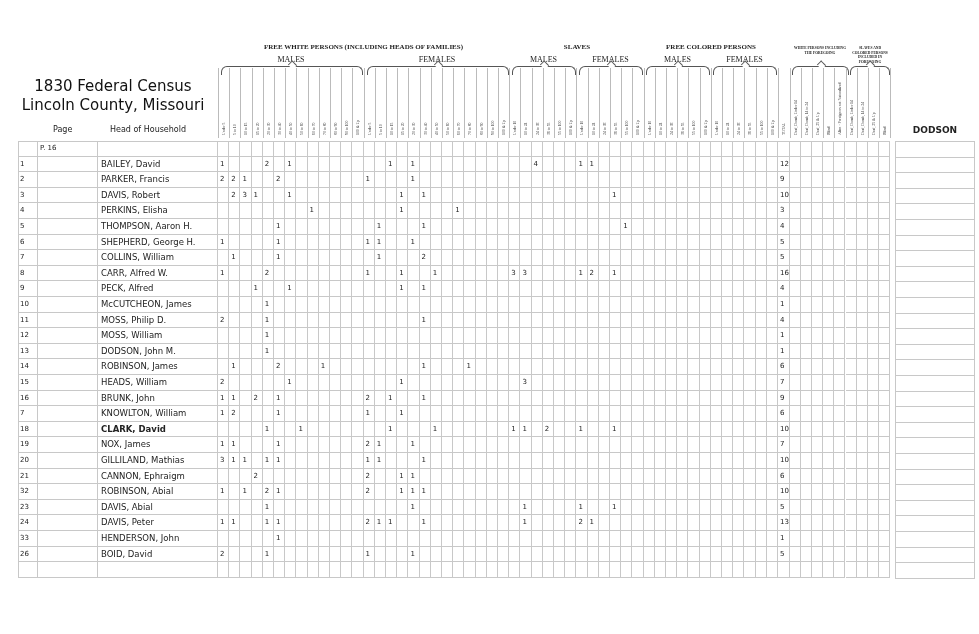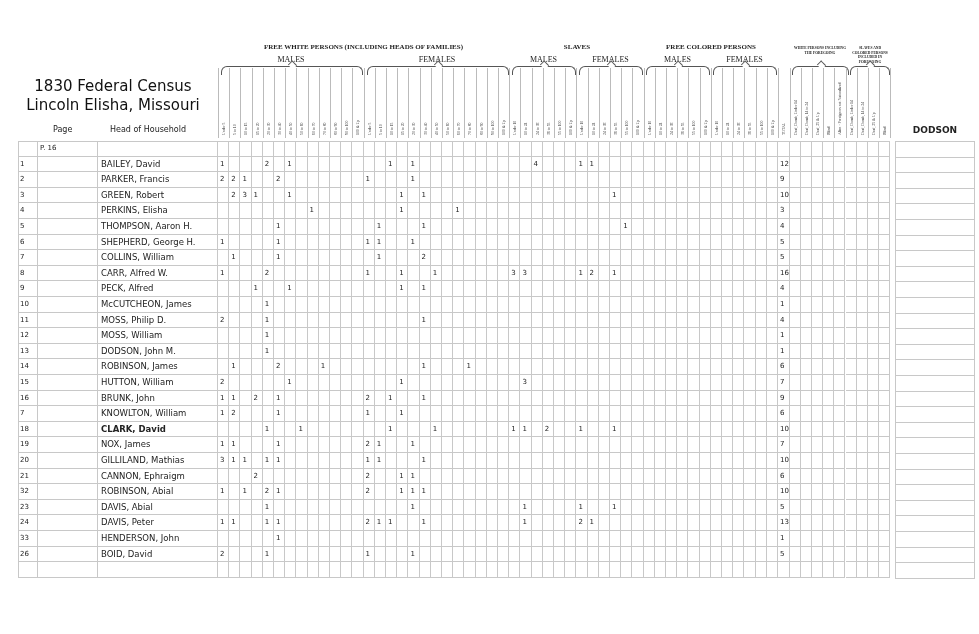--- a/index.html
+++ b/index.html
@@ -19,21 +19,21 @@
   .cell{position:absolute;box-sizing:border-box;border-right:1px solid #c8c8c8;border-bottom:1px solid #c8c8c8;font-size:7.5px;line-height:14px;padding-left:2px;color:#222;overflow:hidden;white-space:nowrap;}
   .cell.name{font-size:8.5px;padding-left:3px;}
   .cell.num{font-size:7px;}
   .notes-title{position:absolute;left:895px;top:125px;width:80px;text-align:center;font-size:9px;font-weight:bold;color:#222;}
   .note{position:absolute;left:895px;width:80px;box-sizing:border-box;border:1px solid #c8c8c8;}
 </style>
 </head>
 <body>
 
 <div class="title" id="t1">1830 Federal Census</div>
-<div class="title" id="t2">Lincoln Elisha, Missouri</div>
+<div class="title" id="t2">Lincoln County, Missouri</div>
 
 <div class="grp" style="left:218px;width:291px;top:43px;">FREE WHITE PERSONS (INCLUDING HEADS OF FAMILIES)</div>
 <div class="sub" style="left:218px;width:146px;top:55px;">MALES</div>
 <div class="sub" style="left:364px;width:146px;top:55px;">FEMALES</div>
 <div class="brace" style="left:221px;width:140px;top:66px;"></div>
 <div class="brace" style="left:367px;width:140px;top:66px;"></div>
 
 <div class="grp" style="left:510px;width:134px;top:43px;">SLAVES</div>
 <div class="sub" style="left:510px;width:67px;top:55px;">MALES</div>
 <div class="sub" style="left:577px;width:67px;top:55px;">FEMALES</div>
@@ -425,21 +425,21 @@
     <div class="cell num" style="left: 800.7px; top: 172.2px; width: 11.2px; height: 15.6px; line-height: 15.6px;"></div>
     <div class="cell num" style="left: 811.9px; top: 172.2px; width: 11.2px; height: 15.6px; line-height: 15.6px;"></div>
     <div class="cell num" style="left: 823.1px; top: 172.2px; width: 11.2px; height: 15.6px; line-height: 15.6px;"></div>
     <div class="cell num" style="left: 834.3px; top: 172.2px; width: 11.2px; height: 15.6px; line-height: 15.6px;"></div>
     <div class="cell num" style="left: 845.5px; top: 172.2px; width: 11.2px; height: 15.6px; line-height: 15.6px;"></div>
     <div class="cell num" style="left: 856.7px; top: 172.2px; width: 11.2px; height: 15.6px; line-height: 15.6px;"></div>
     <div class="cell num" style="left: 867.9px; top: 172.2px; width: 11.2px; height: 15.6px; line-height: 15.6px;"></div>
     <div class="cell num" style="left: 879.1px; top: 172.2px; width: 11.2px; height: 15.6px; line-height: 15.6px;"></div>
     <div class="cell num" style="left: 18px; top: 187.8px; width: 20px; height: 15.6px; line-height: 15.6px;">3</div>
     <div class="cell num" style="left: 38px; top: 187.8px; width: 60px; height: 15.6px; line-height: 15.6px;"></div>
-    <div class="cell name" style="left: 98px; top: 187.8px; width: 120px; height: 15.6px; line-height: 15.6px;">GREEN, Robert</div>
+    <div class="cell name" style="left: 98px; top: 187.8px; width: 120px; height: 15.6px; line-height: 15.6px;">DAVIS, Robert</div>
     <div class="cell num" style="left: 218px; top: 187.8px; width: 11.2px; height: 15.6px; line-height: 15.6px;"></div>
     <div class="cell num" style="left: 229.2px; top: 187.8px; width: 11.2px; height: 15.6px; line-height: 15.6px;">2</div>
     <div class="cell num" style="left: 240.4px; top: 187.8px; width: 11.2px; height: 15.6px; line-height: 15.6px;">3</div>
     <div class="cell num" style="left: 251.6px; top: 187.8px; width: 11.2px; height: 15.6px; line-height: 15.6px;">1</div>
     <div class="cell num" style="left: 262.8px; top: 187.8px; width: 11.2px; height: 15.6px; line-height: 15.6px;"></div>
     <div class="cell num" style="left: 274px; top: 187.8px; width: 11.2px; height: 15.6px; line-height: 15.6px;"></div>
     <div class="cell num" style="left: 285.2px; top: 187.8px; width: 11.2px; height: 15.6px; line-height: 15.6px;">1</div>
     <div class="cell num" style="left: 296.4px; top: 187.8px; width: 11.2px; height: 15.6px; line-height: 15.6px;"></div>
     <div class="cell num" style="left: 307.6px; top: 187.8px; width: 11.2px; height: 15.6px; line-height: 15.6px;"></div>
     <div class="cell num" style="left: 318.8px; top: 187.8px; width: 11.2px; height: 15.6px; line-height: 15.6px;"></div>
@@ -1181,21 +1181,21 @@
     <div class="cell num" style="left: 800.7px; top: 359.4px; width: 11.2px; height: 15.6px; line-height: 15.6px;"></div>
     <div class="cell num" style="left: 811.9px; top: 359.4px; width: 11.2px; height: 15.6px; line-height: 15.6px;"></div>
     <div class="cell num" style="left: 823.1px; top: 359.4px; width: 11.2px; height: 15.6px; line-height: 15.6px;"></div>
     <div class="cell num" style="left: 834.3px; top: 359.4px; width: 11.2px; height: 15.6px; line-height: 15.6px;"></div>
     <div class="cell num" style="left: 845.5px; top: 359.4px; width: 11.2px; height: 15.6px; line-height: 15.6px;"></div>
     <div class="cell num" style="left: 856.7px; top: 359.4px; width: 11.2px; height: 15.6px; line-height: 15.6px;"></div>
     <div class="cell num" style="left: 867.9px; top: 359.4px; width: 11.2px; height: 15.6px; line-height: 15.6px;"></div>
     <div class="cell num" style="left: 879.1px; top: 359.4px; width: 11.2px; height: 15.6px; line-height: 15.6px;"></div>
     <div class="cell num" style="left: 18px; top: 375px; width: 20px; height: 15.6px; line-height: 15.6px;">15</div>
     <div class="cell num" style="left: 38px; top: 375px; width: 60px; height: 15.6px; line-height: 15.6px;"></div>
-    <div class="cell name" style="left: 98px; top: 375px; width: 120px; height: 15.6px; line-height: 15.6px;">HUTTON, William</div>
+    <div class="cell name" style="left: 98px; top: 375px; width: 120px; height: 15.6px; line-height: 15.6px;">HEADS, William</div>
     <div class="cell num" style="left: 218px; top: 375px; width: 11.2px; height: 15.6px; line-height: 15.6px;">2</div>
     <div class="cell num" style="left: 229.2px; top: 375px; width: 11.2px; height: 15.6px; line-height: 15.6px;"></div>
     <div class="cell num" style="left: 240.4px; top: 375px; width: 11.2px; height: 15.6px; line-height: 15.6px;"></div>
     <div class="cell num" style="left: 251.6px; top: 375px; width: 11.2px; height: 15.6px; line-height: 15.6px;"></div>
     <div class="cell num" style="left: 262.8px; top: 375px; width: 11.2px; height: 15.6px; line-height: 15.6px;"></div>
     <div class="cell num" style="left: 274px; top: 375px; width: 11.2px; height: 15.6px; line-height: 15.6px;"></div>
     <div class="cell num" style="left: 285.2px; top: 375px; width: 11.2px; height: 15.6px; line-height: 15.6px;">1</div>
     <div class="cell num" style="left: 296.4px; top: 375px; width: 11.2px; height: 15.6px; line-height: 15.6px;"></div>
     <div class="cell num" style="left: 307.6px; top: 375px; width: 11.2px; height: 15.6px; line-height: 15.6px;"></div>
     <div class="cell num" style="left: 318.8px; top: 375px; width: 11.2px; height: 15.6px; line-height: 15.6px;"></div>

